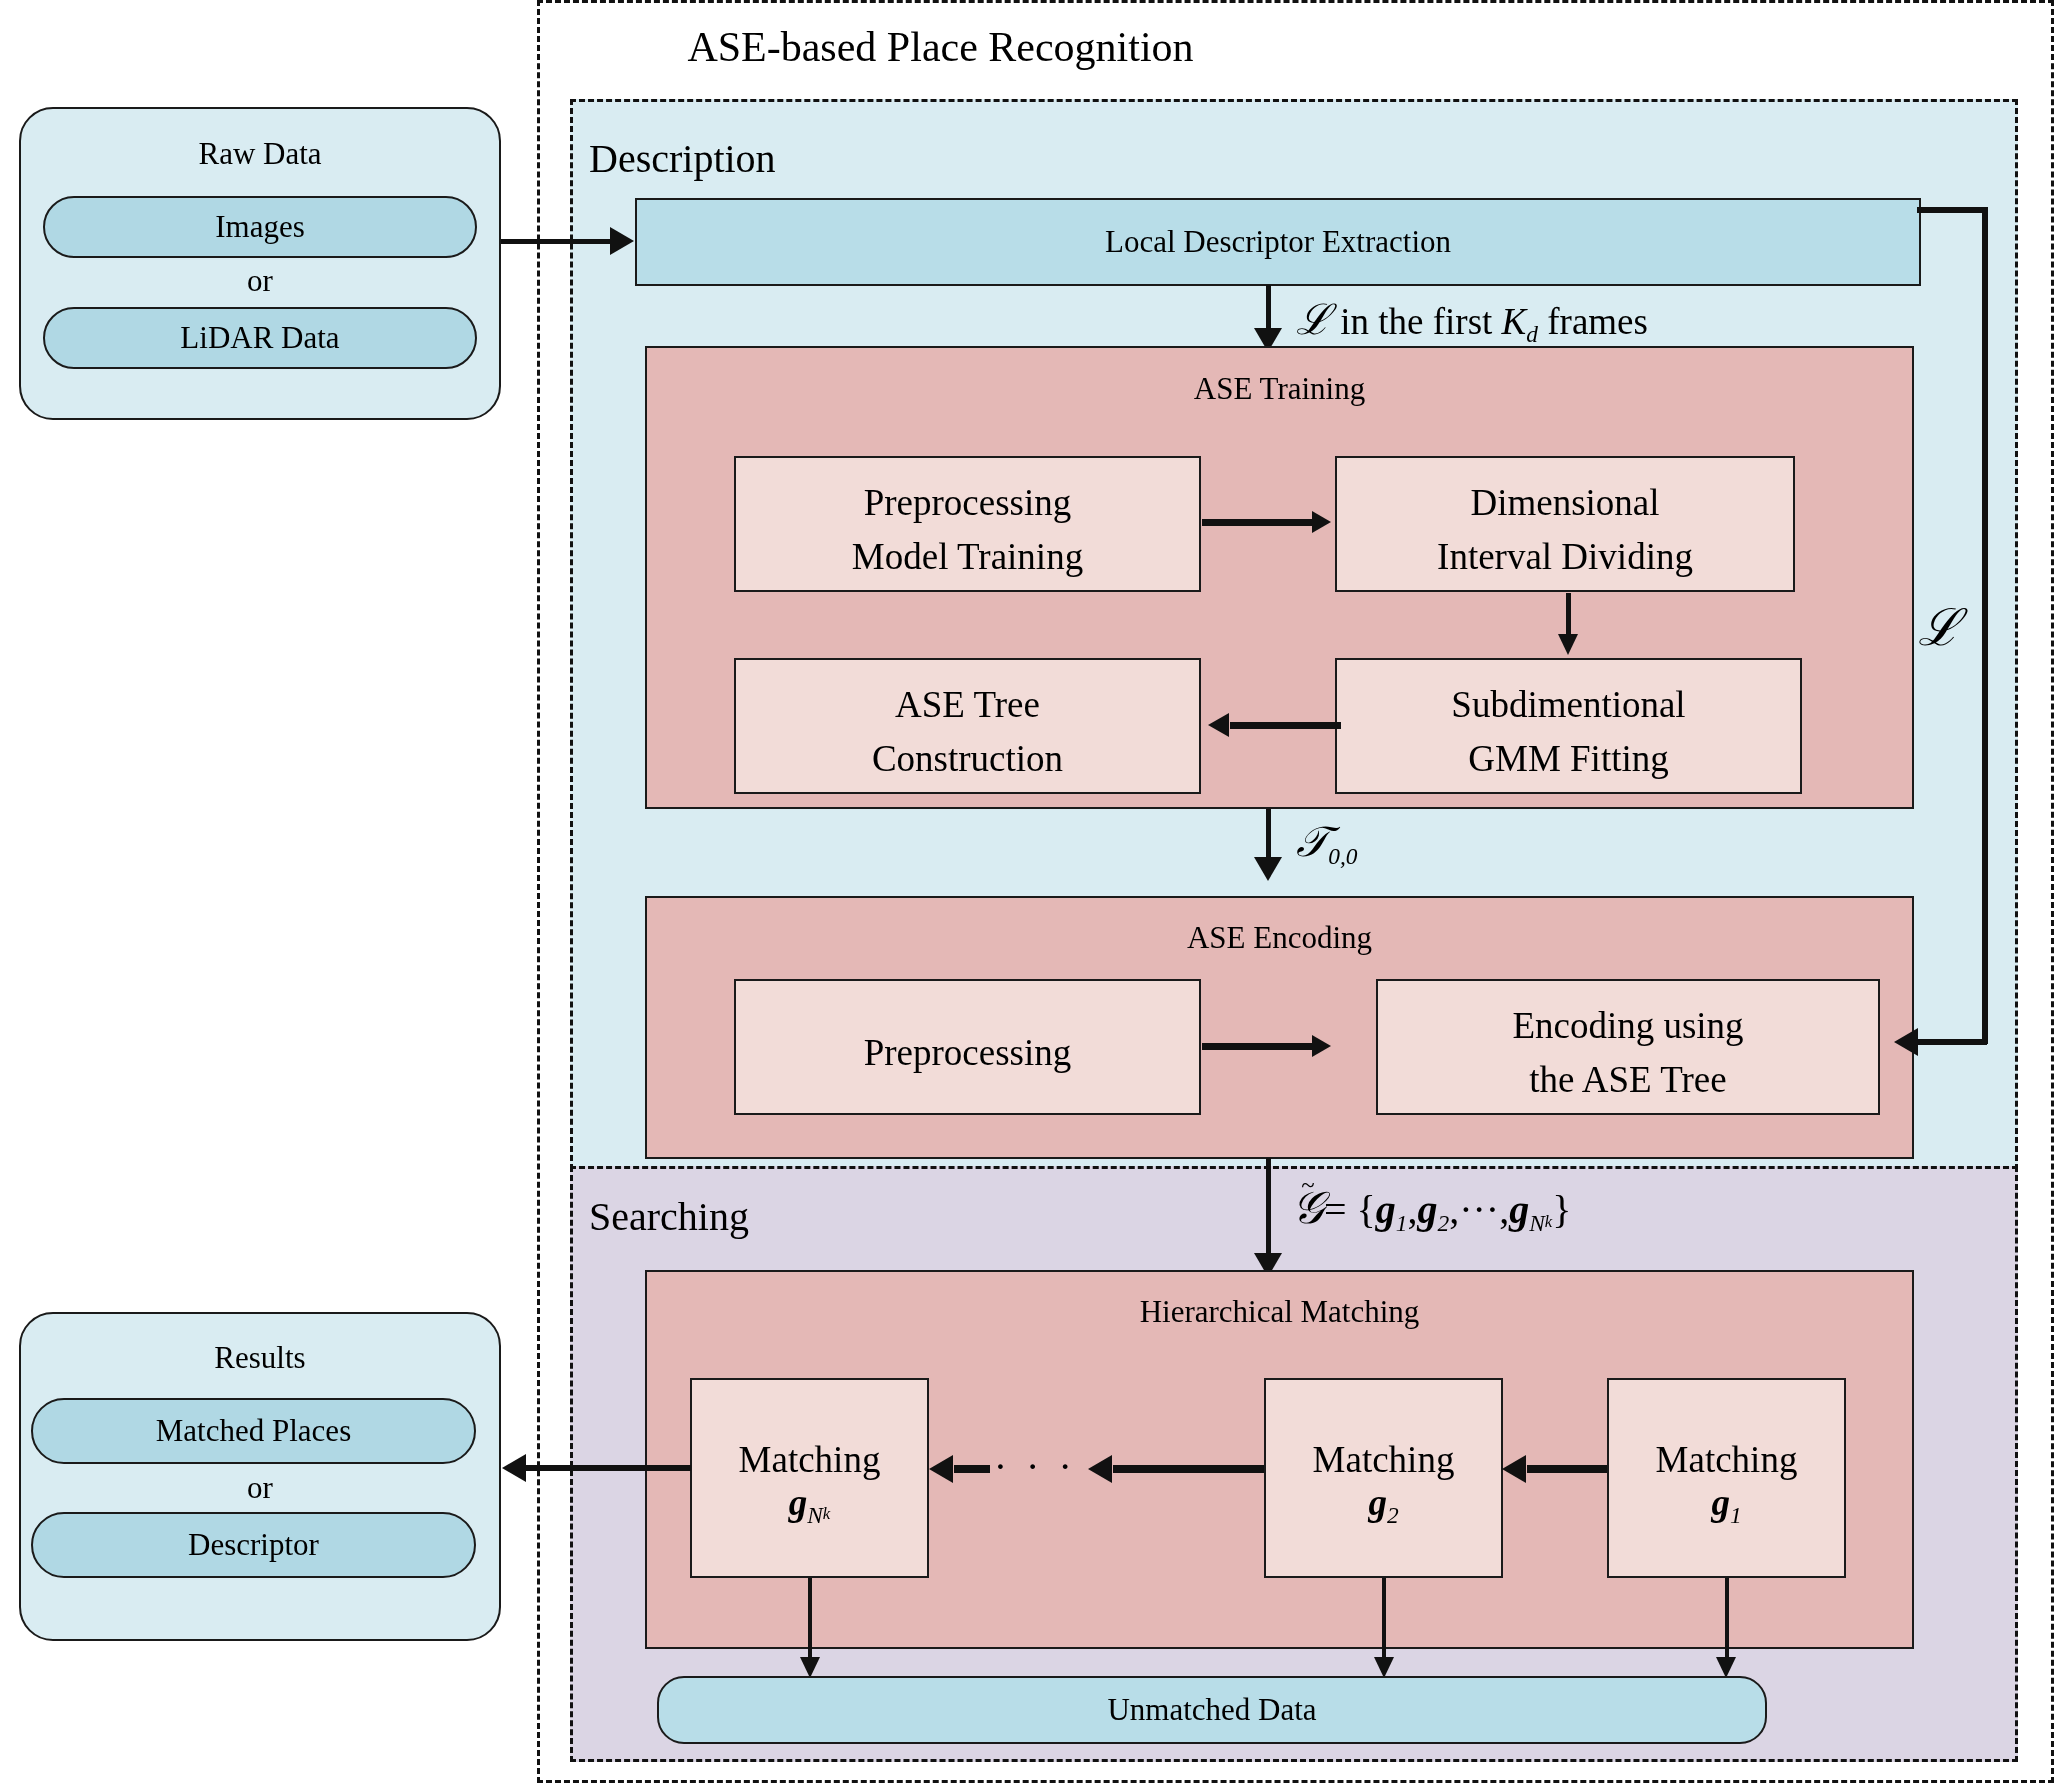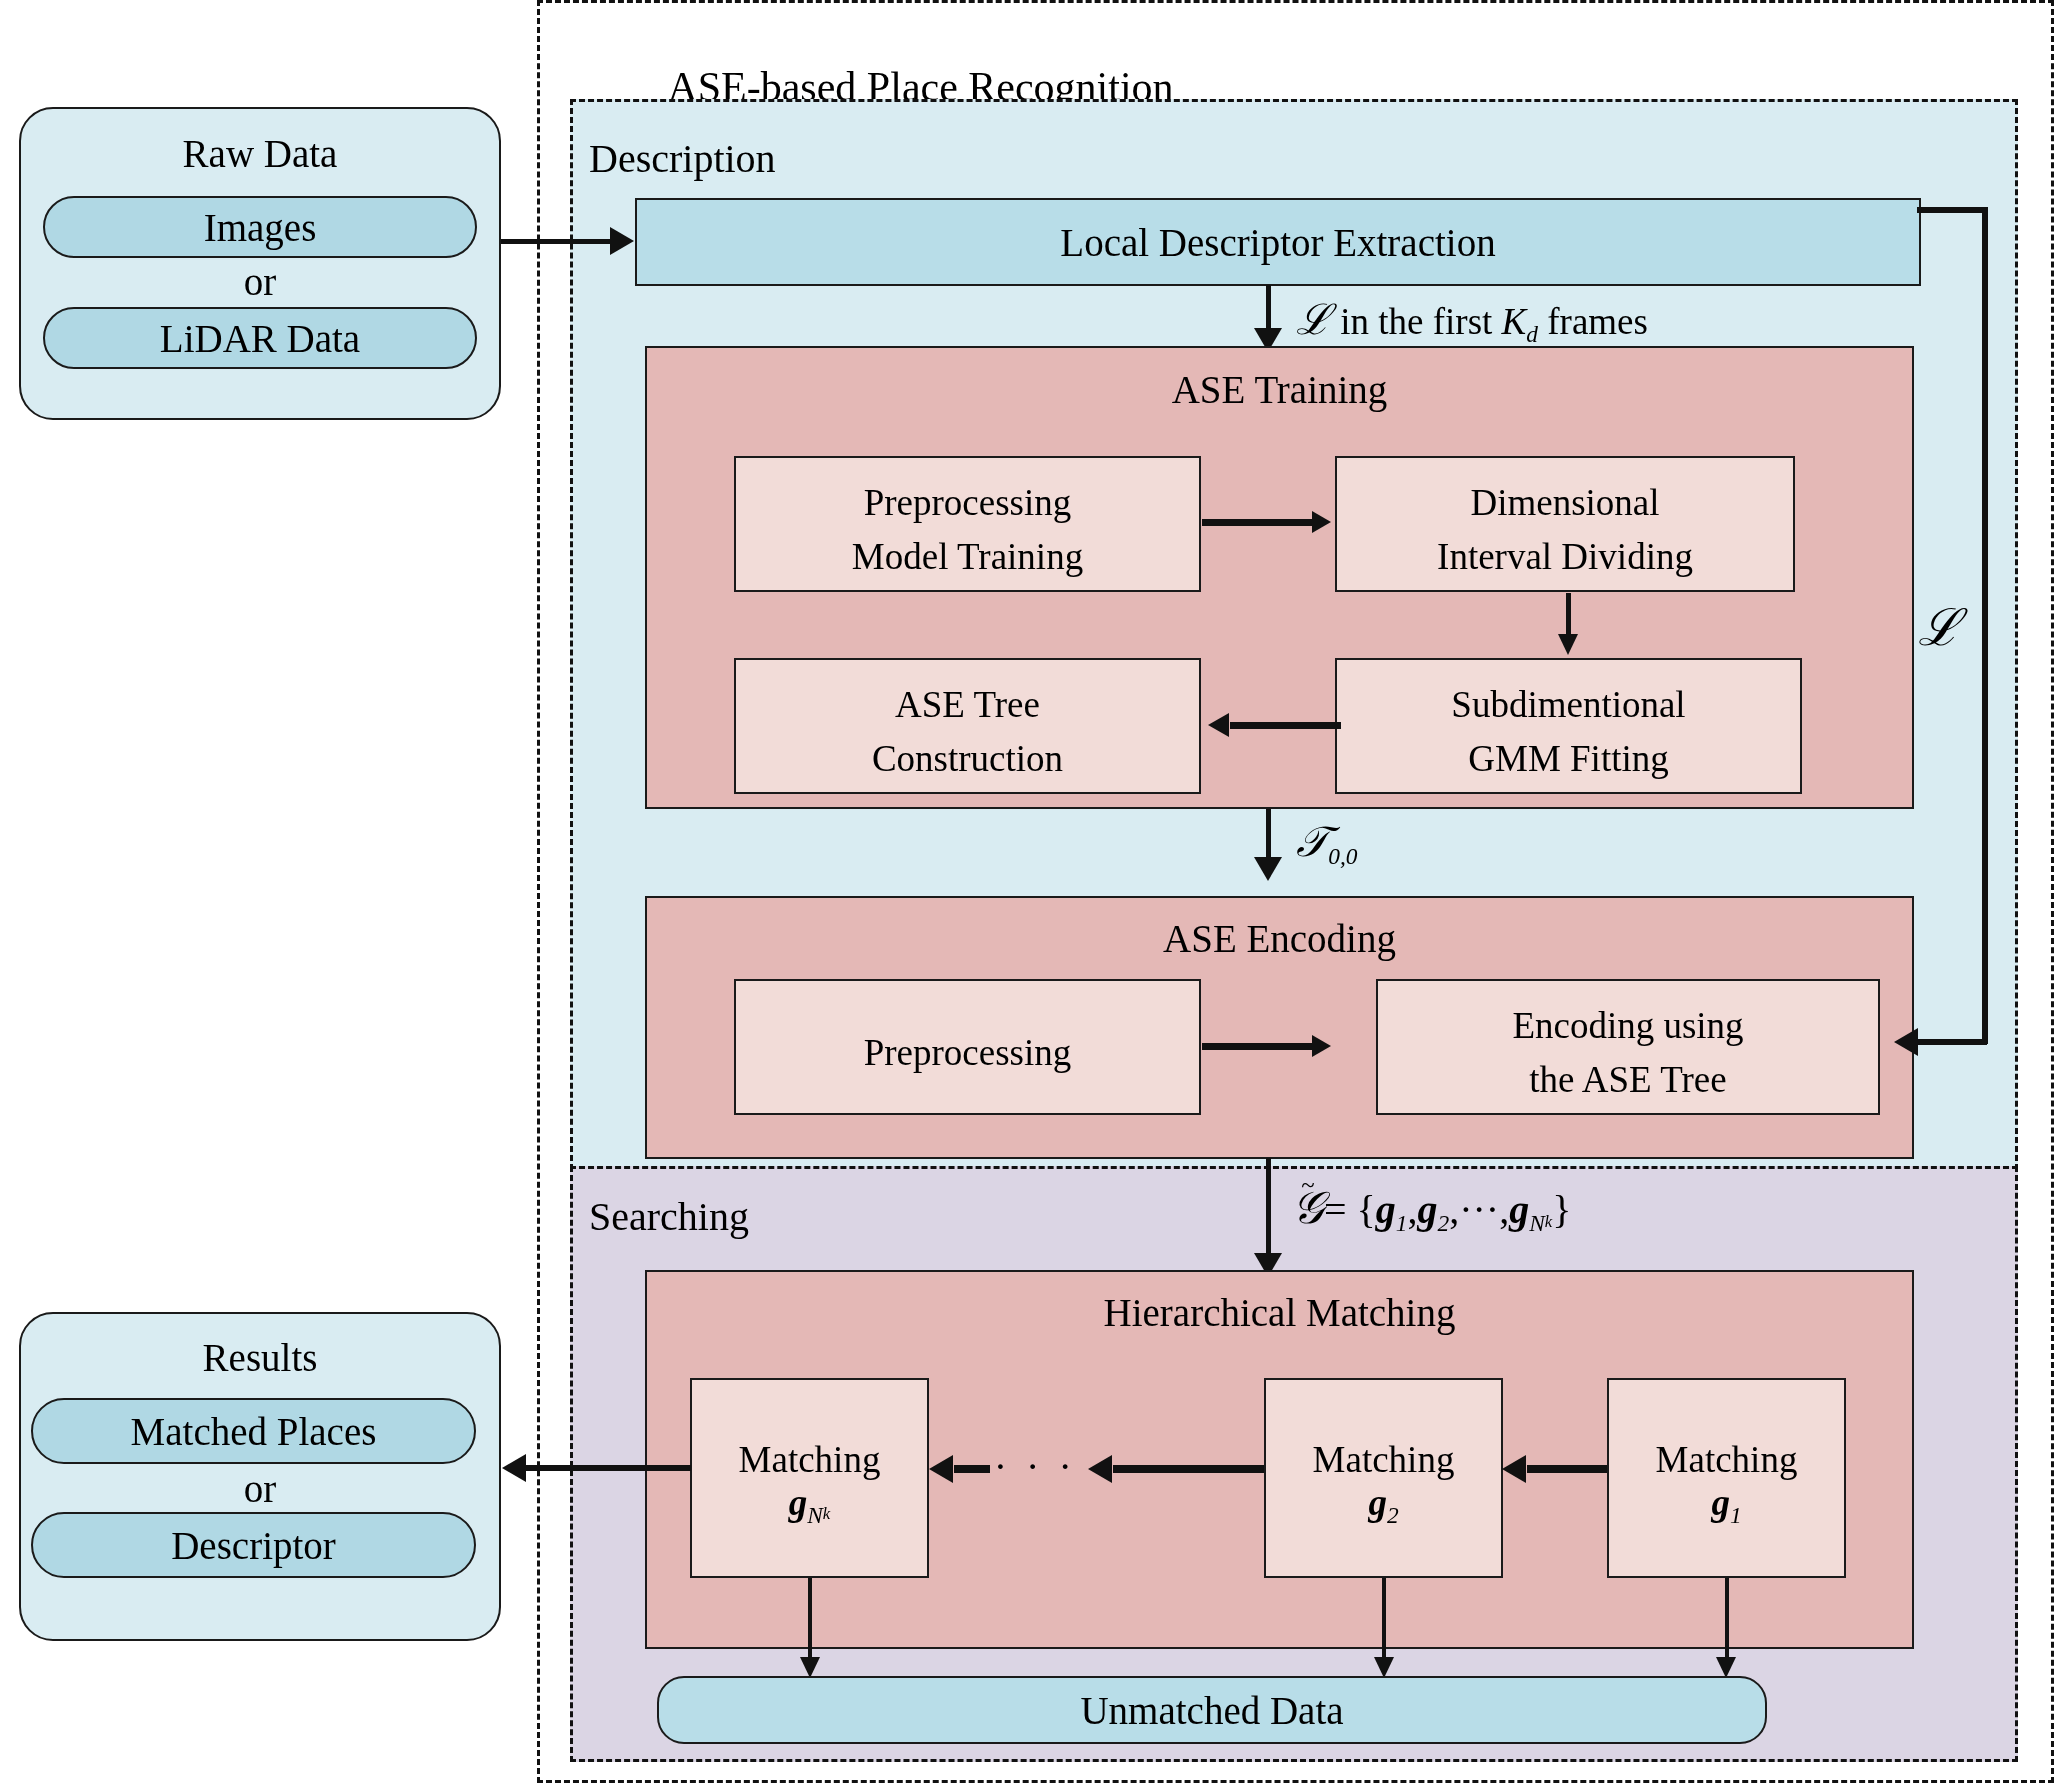--- a/index.html
+++ b/index.html
@@ -38,21 +38,21 @@
   
   .box-blue{
     background:#b8dde8;border:2.8px solid #1a1a1a;
   }
   .box-pink{
     background:#e4b8b6;border:2.8px solid #1a1a1a;
   }
   .box-lightpink{
     background:#f2dcd8;border:2.8px solid #1a1a1a;
   }
-  .box-title{font-size:39px;}
+  .box-title{font-size:31px;}
   .box-sub{font-size:37px;line-height:1.14;margin-top:12px;}
 
   
   .rounded-outer{
     background:#d9ecf2;border:2.8px solid #1a1a1a;border-radius:34px;
   }
   .pill{
     background:#b0d8e4;border:2.8px solid #1a1a1a;border-radius:556px;
   }
   .pill-wide{
@@ -80,21 +80,21 @@
   .vecwrap{position:relative;display:inline-block;}
   .vecwrap .tilde{position:absolute;top:-0.46em;left:50%;transform:translateX(-50%);font-size:0.62em;}
 </style>
 </head>
 <body>
 
 <div id="canvas">
 
   <div class="abs outer-frame" style="left:537px;top:0px;width:1517px;height:1783px;"></div>
 
-  <div class="abs ctr" style="left:570px;top:16.7px;width:701px;height:61px;margin-top:40px;">
+  <div class="abs ctr" style="left:590px;top:16.7px;width:701px;height:61px;">
     <span class="panel-label" style="font-size:42px;">ASE-based Place Recognition</span>
   </div>
 
   <div class="abs panel-desc" style="left:570px;top:99px;width:1448px;height:1071px;"></div>
   <div class="abs" style="left:589px;top:135px;width:389px;height:56px;">
     <span class="panel-label">Description</span>
   </div>
 
   <div class="abs panel-search" style="left:570px;top:1166px;width:1448px;height:596px;"></div>
   <div class="abs panel-divider" style="left:570px;top:1166px;width:1448px;height:0px;"></div>

